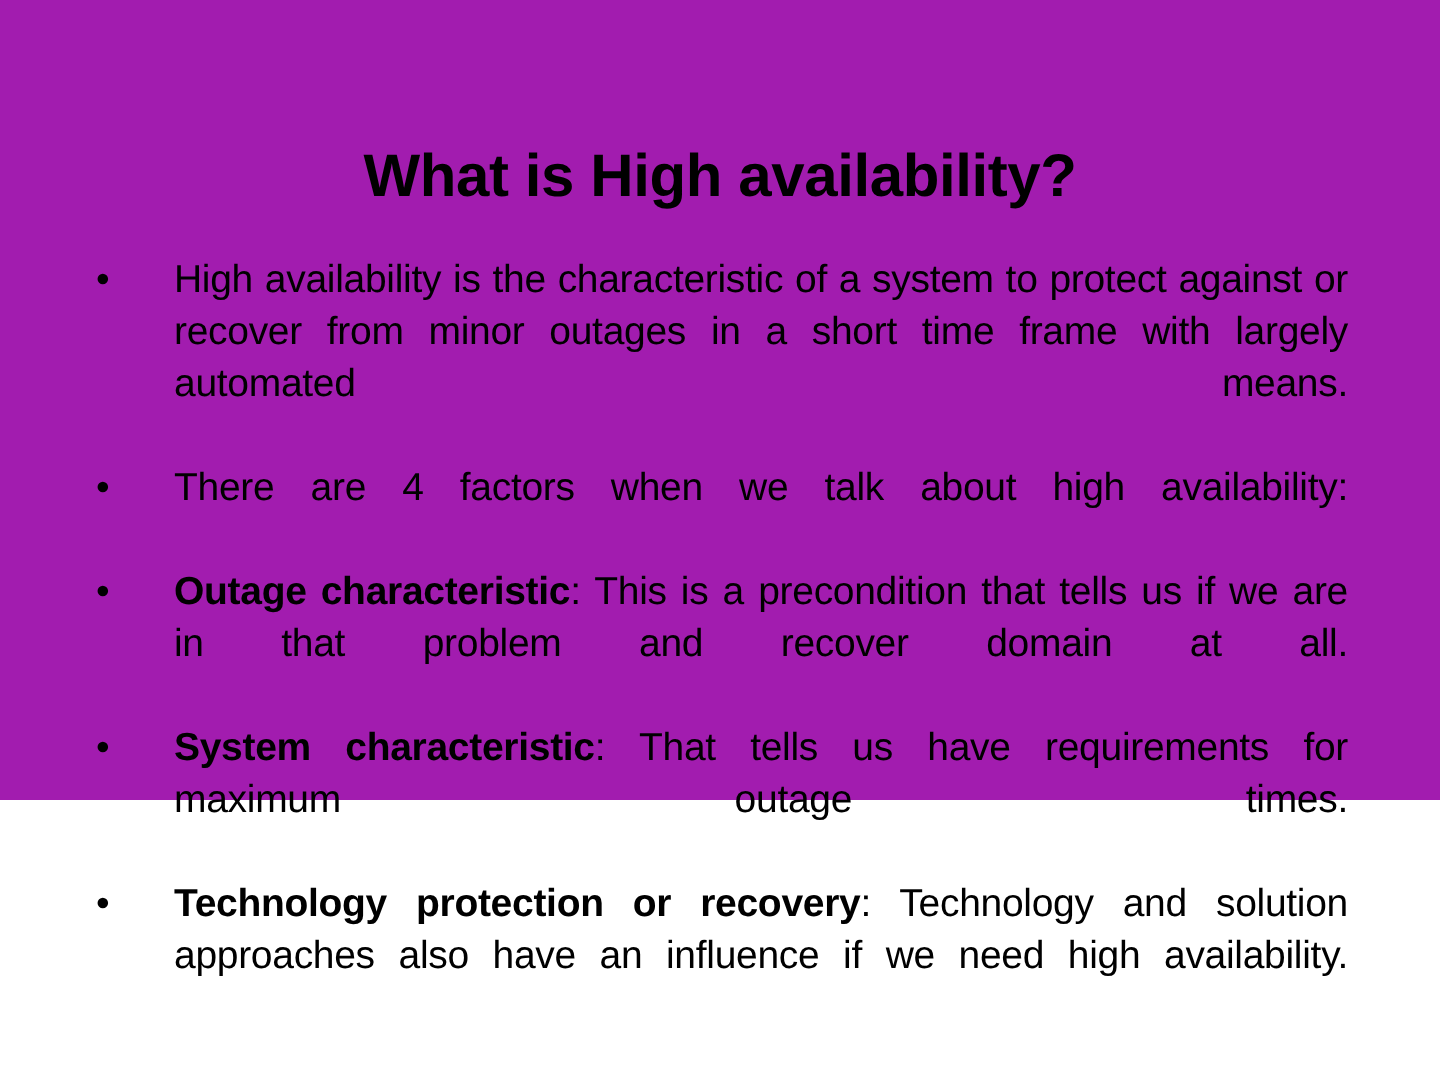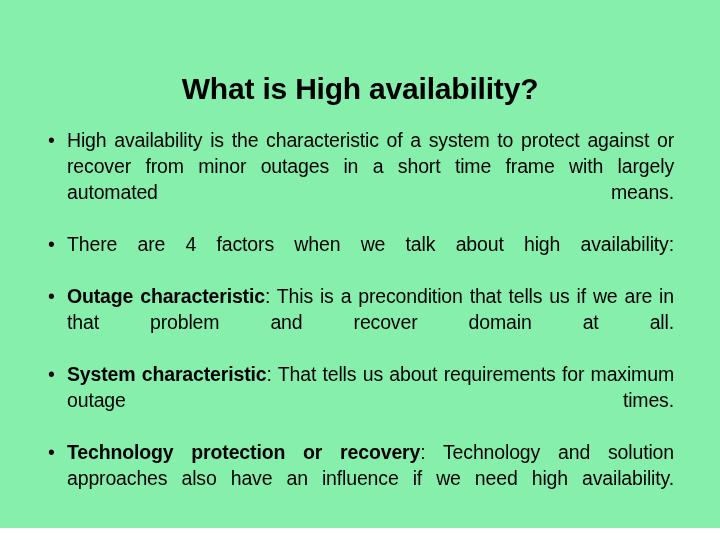--- a/index.html
+++ b/index.html
@@ -12,22 +12,22 @@
     height: 540px;
     background: #ffffff;
     font-family: "Liberation Sans", sans-serif;
     color: #000000;
     overflow: hidden;
   }
 
   .slide {
     position: relative;
     width: 720px;
-    height: 528px;
-    background: #86efac;
+    height: 400px;
+    background: #a21caf;
     box-sizing: border-box;
   }
 
   .slide-title {
     position: absolute;
     top: 52px;
     left: 0;
     width: 720px;
     text-align: center;
     font-size: 30px;
@@ -66,20 +66,21 @@
   li.bullet-item .bullet-marker {
     position: absolute;
     left: 4px;
     top: 0;
     font-size: 19.5px;
     line-height: 26px;
   }
 
   li.bullet-item .bullet-text {
     display: block;
+    margin-left: 20px;
   }
 
   .lead {
     font-weight: bold;
   }
 
   
   li.bullet-item .bullet-text::after {
     content: "";
     display: inline-block;
@@ -106,21 +107,21 @@
         <span class="bullet-text"><span class="lead"></span><span></span><span>There are 4 factors when we talk about high availability:</span></span>
       </li>
 
       <li class="bullet-item">
         <span class="bullet-marker">•</span>
         <span class="bullet-text"><span class="lead">Outage characteristic</span><span>: </span><span>This is a precondition that tells us if we are in that problem and recover domain at all.</span></span>
       </li>
 
       <li class="bullet-item">
         <span class="bullet-marker">•</span>
-        <span class="bullet-text"><span class="lead">System characteristic</span><span>: </span><span>That tells us about requirements for maximum outage times.</span></span>
+        <span class="bullet-text"><span class="lead">System characteristic</span><span>: </span><span>That tells us have requirements for maximum outage times.</span></span>
       </li>
 
       <li class="bullet-item">
         <span class="bullet-marker">•</span>
         <span class="bullet-text"><span class="lead">Technology protection or recovery</span><span>: </span><span>Technology and solution approaches also have an influence if we need high availability.</span></span>
       </li>
 
     </ul>
   </div>
 

